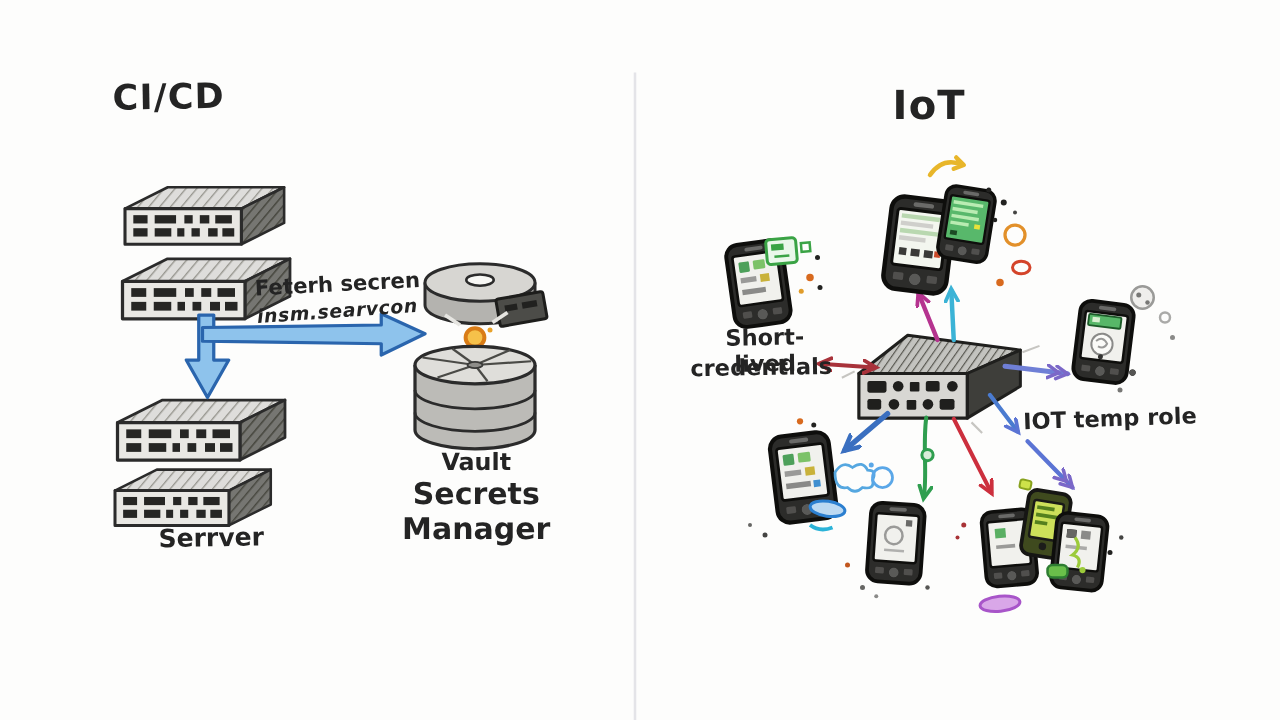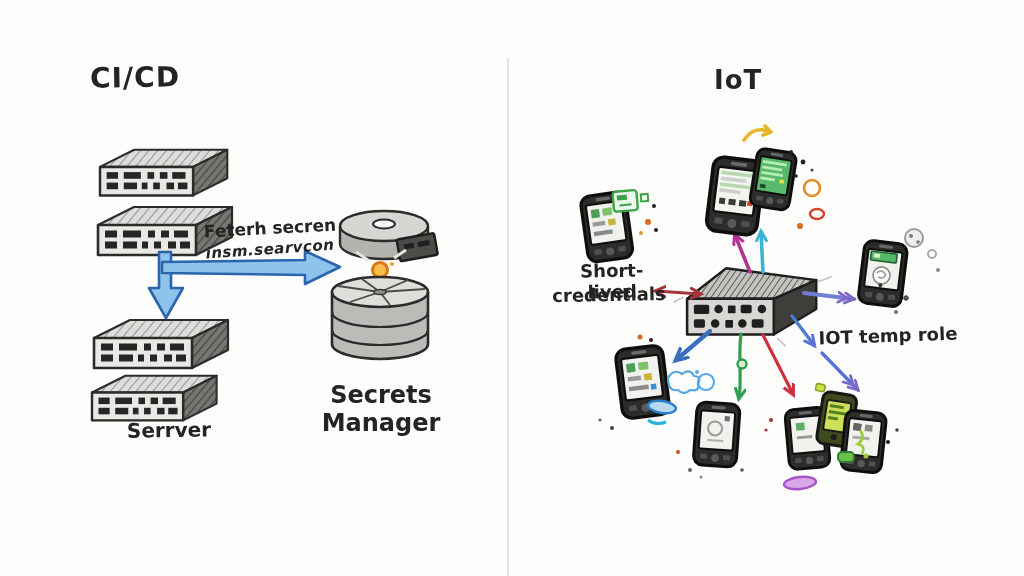--- a/index.html
+++ b/index.html
@@ -325,22 +325,23 @@
   </g>
 </svg>
 
 <div class="label" style="left:90px;top:62px;font-size:28px;letter-spacing:1px;transform:rotate(-1deg);">CI/CD</div>
 
 <div class="label ctr" style="left:200px;top:219px;width:140px;font-size:17px;transform:rotate(-3deg);">Feterh secren</div>
 <div class="label ctr" style="left:200px;top:241px;width:140px;font-size:15px;font-style:italic;letter-spacing:.5px;transform:rotate(-4deg);">insm.searvcon</div>
 
 <div class="label ctr" style="left:114px;top:419px;width:110px;font-size:20px;transform:rotate(-1deg);">Serrver</div>
 
+<div class="label ctr" style="left:306px;top:360px;width:150px;font-size:19px;">Vault</div>
 <div class="label ctr" style="left:291px;top:382px;width:180px;font-size:24px;">Secrets Manager</div>
 
-<div class="label" style="left:714px;top:66px;font-size:26px;letter-spacing:1px;">IoT</div>
+<div class="label" style="left:714px;top:66px;font-size:32px;letter-spacing:1px;">IoT</div>
 
 <div class="label ctr" style="left:556px;top:261px;width:112px;font-size:18px;transform:rotate(-1deg);">Short-lived</div>
 <div class="label ctr" style="left:550px;top:285px;width:118px;font-size:18px;transform:rotate(-1deg);">credentials</div>
 
 <div class="label ctr" style="left:818px;top:326px;width:140px;font-size:18px;transform:rotate(-2deg);">IOT temp role</div>
 
 </div>
 
 </body></html>

